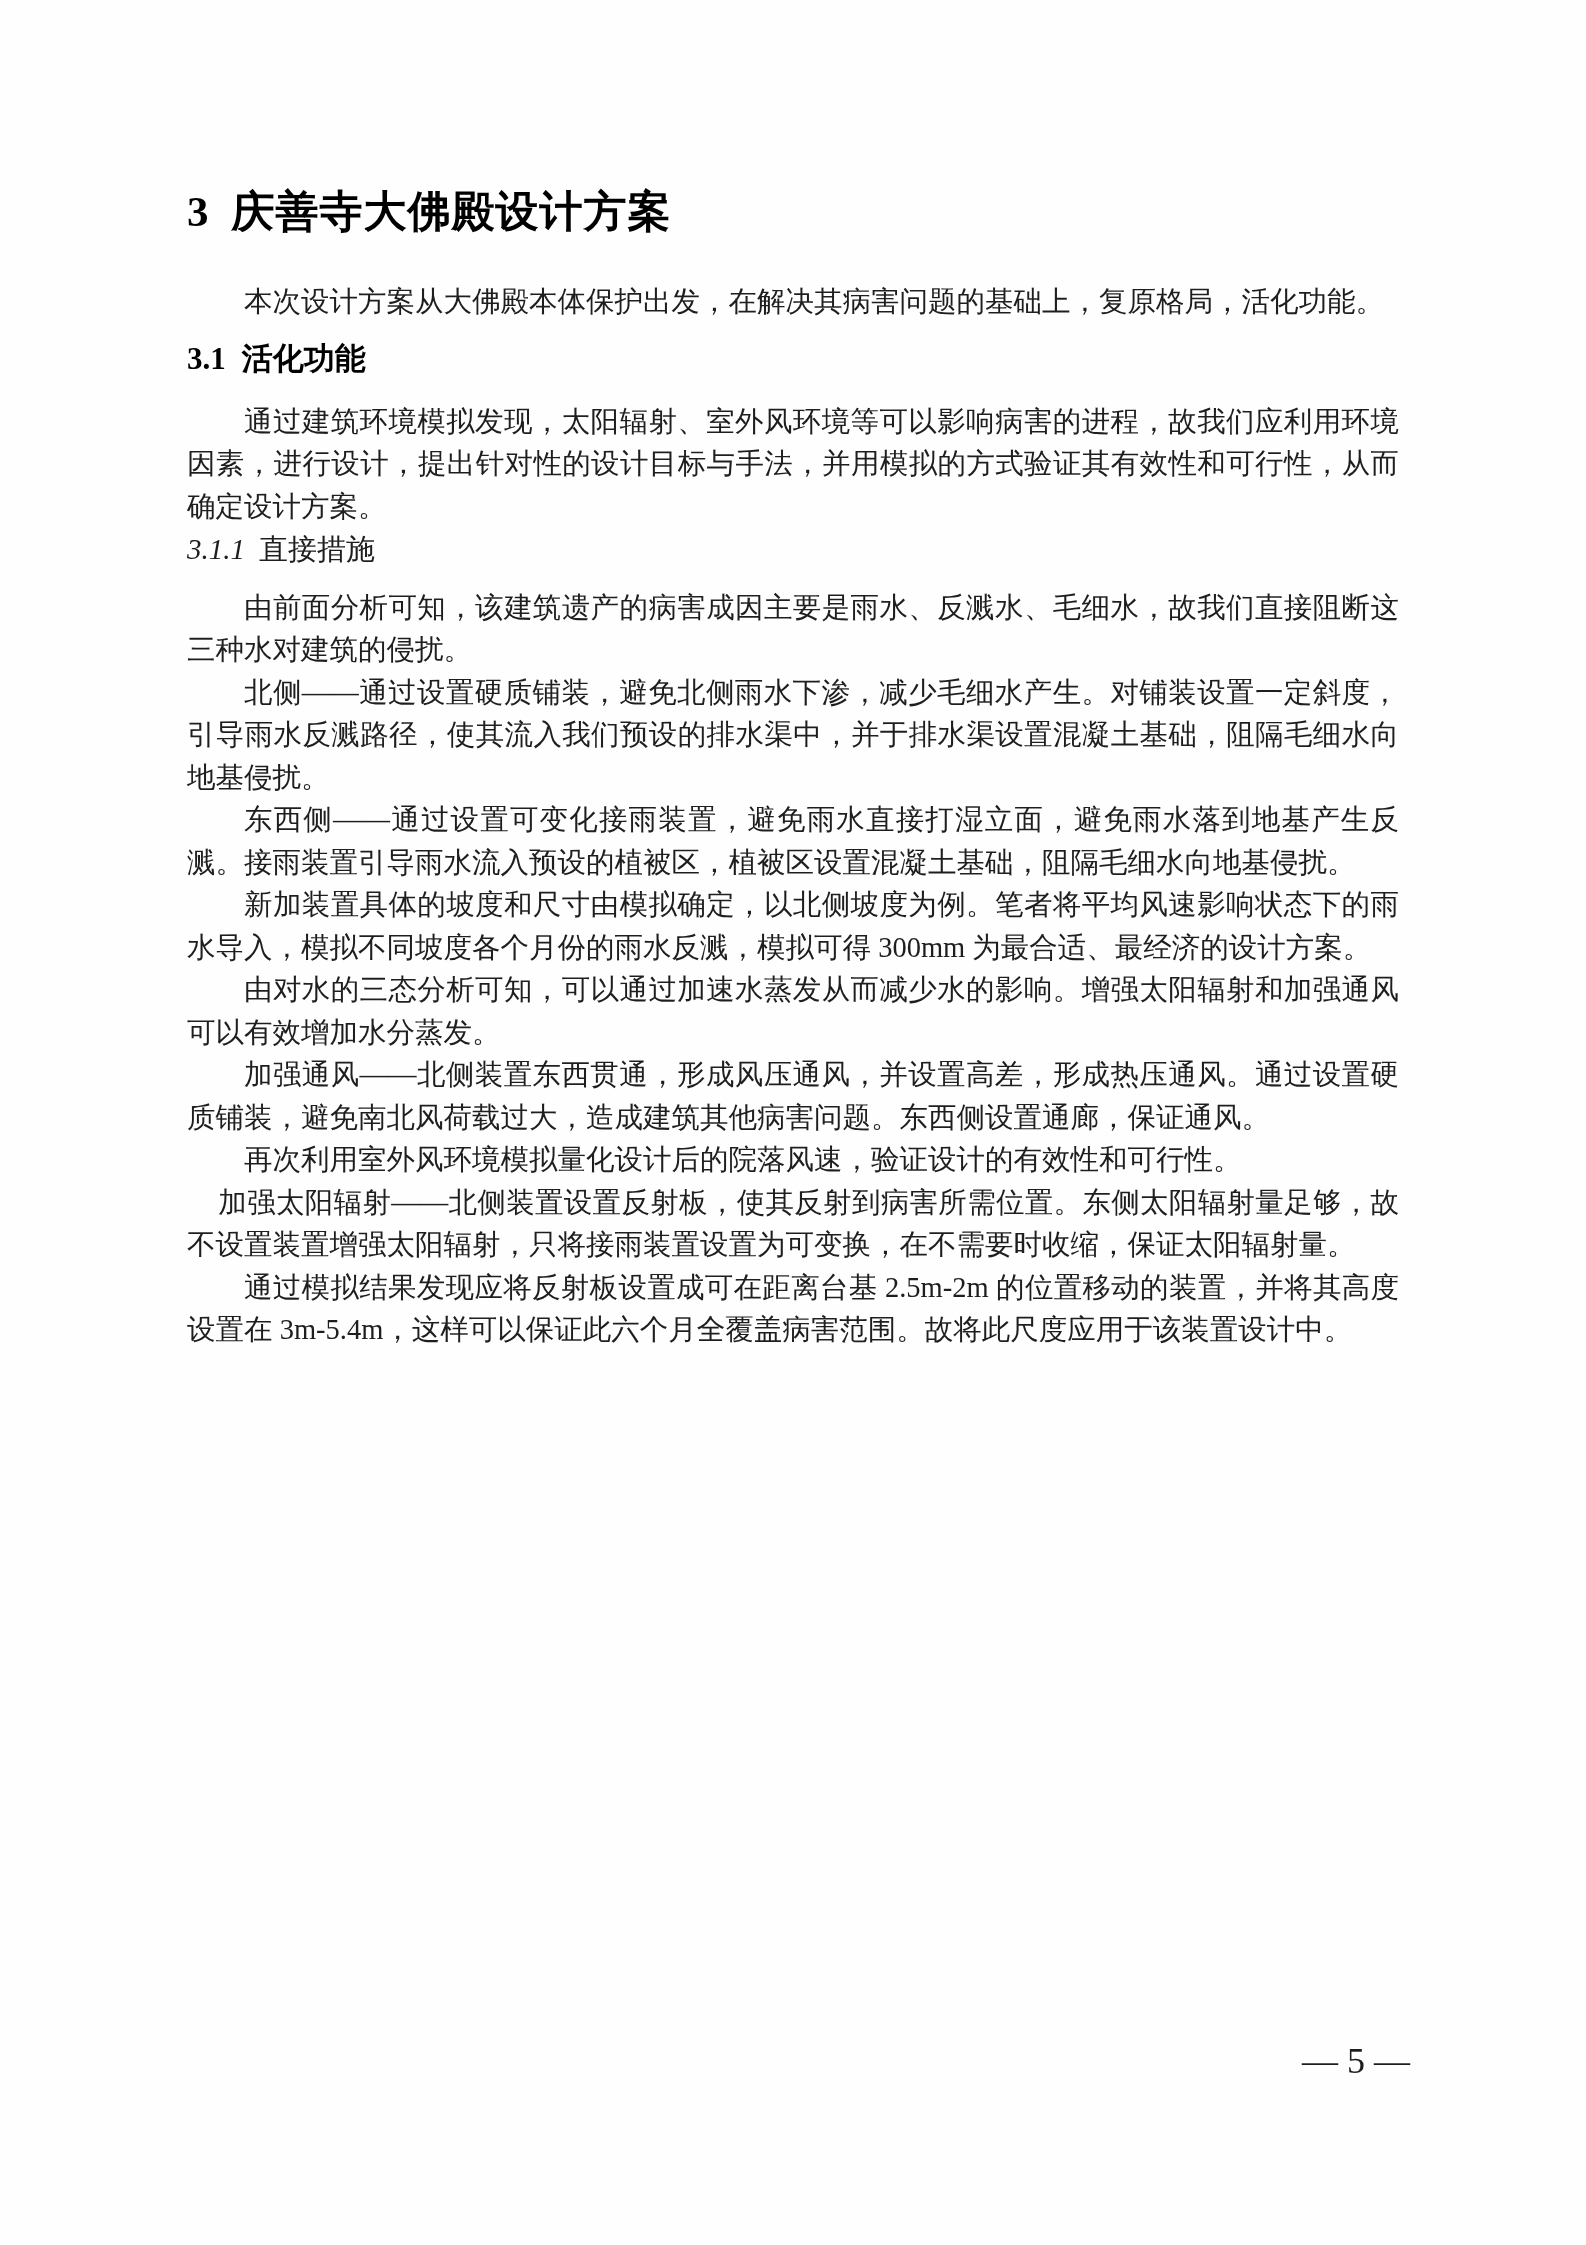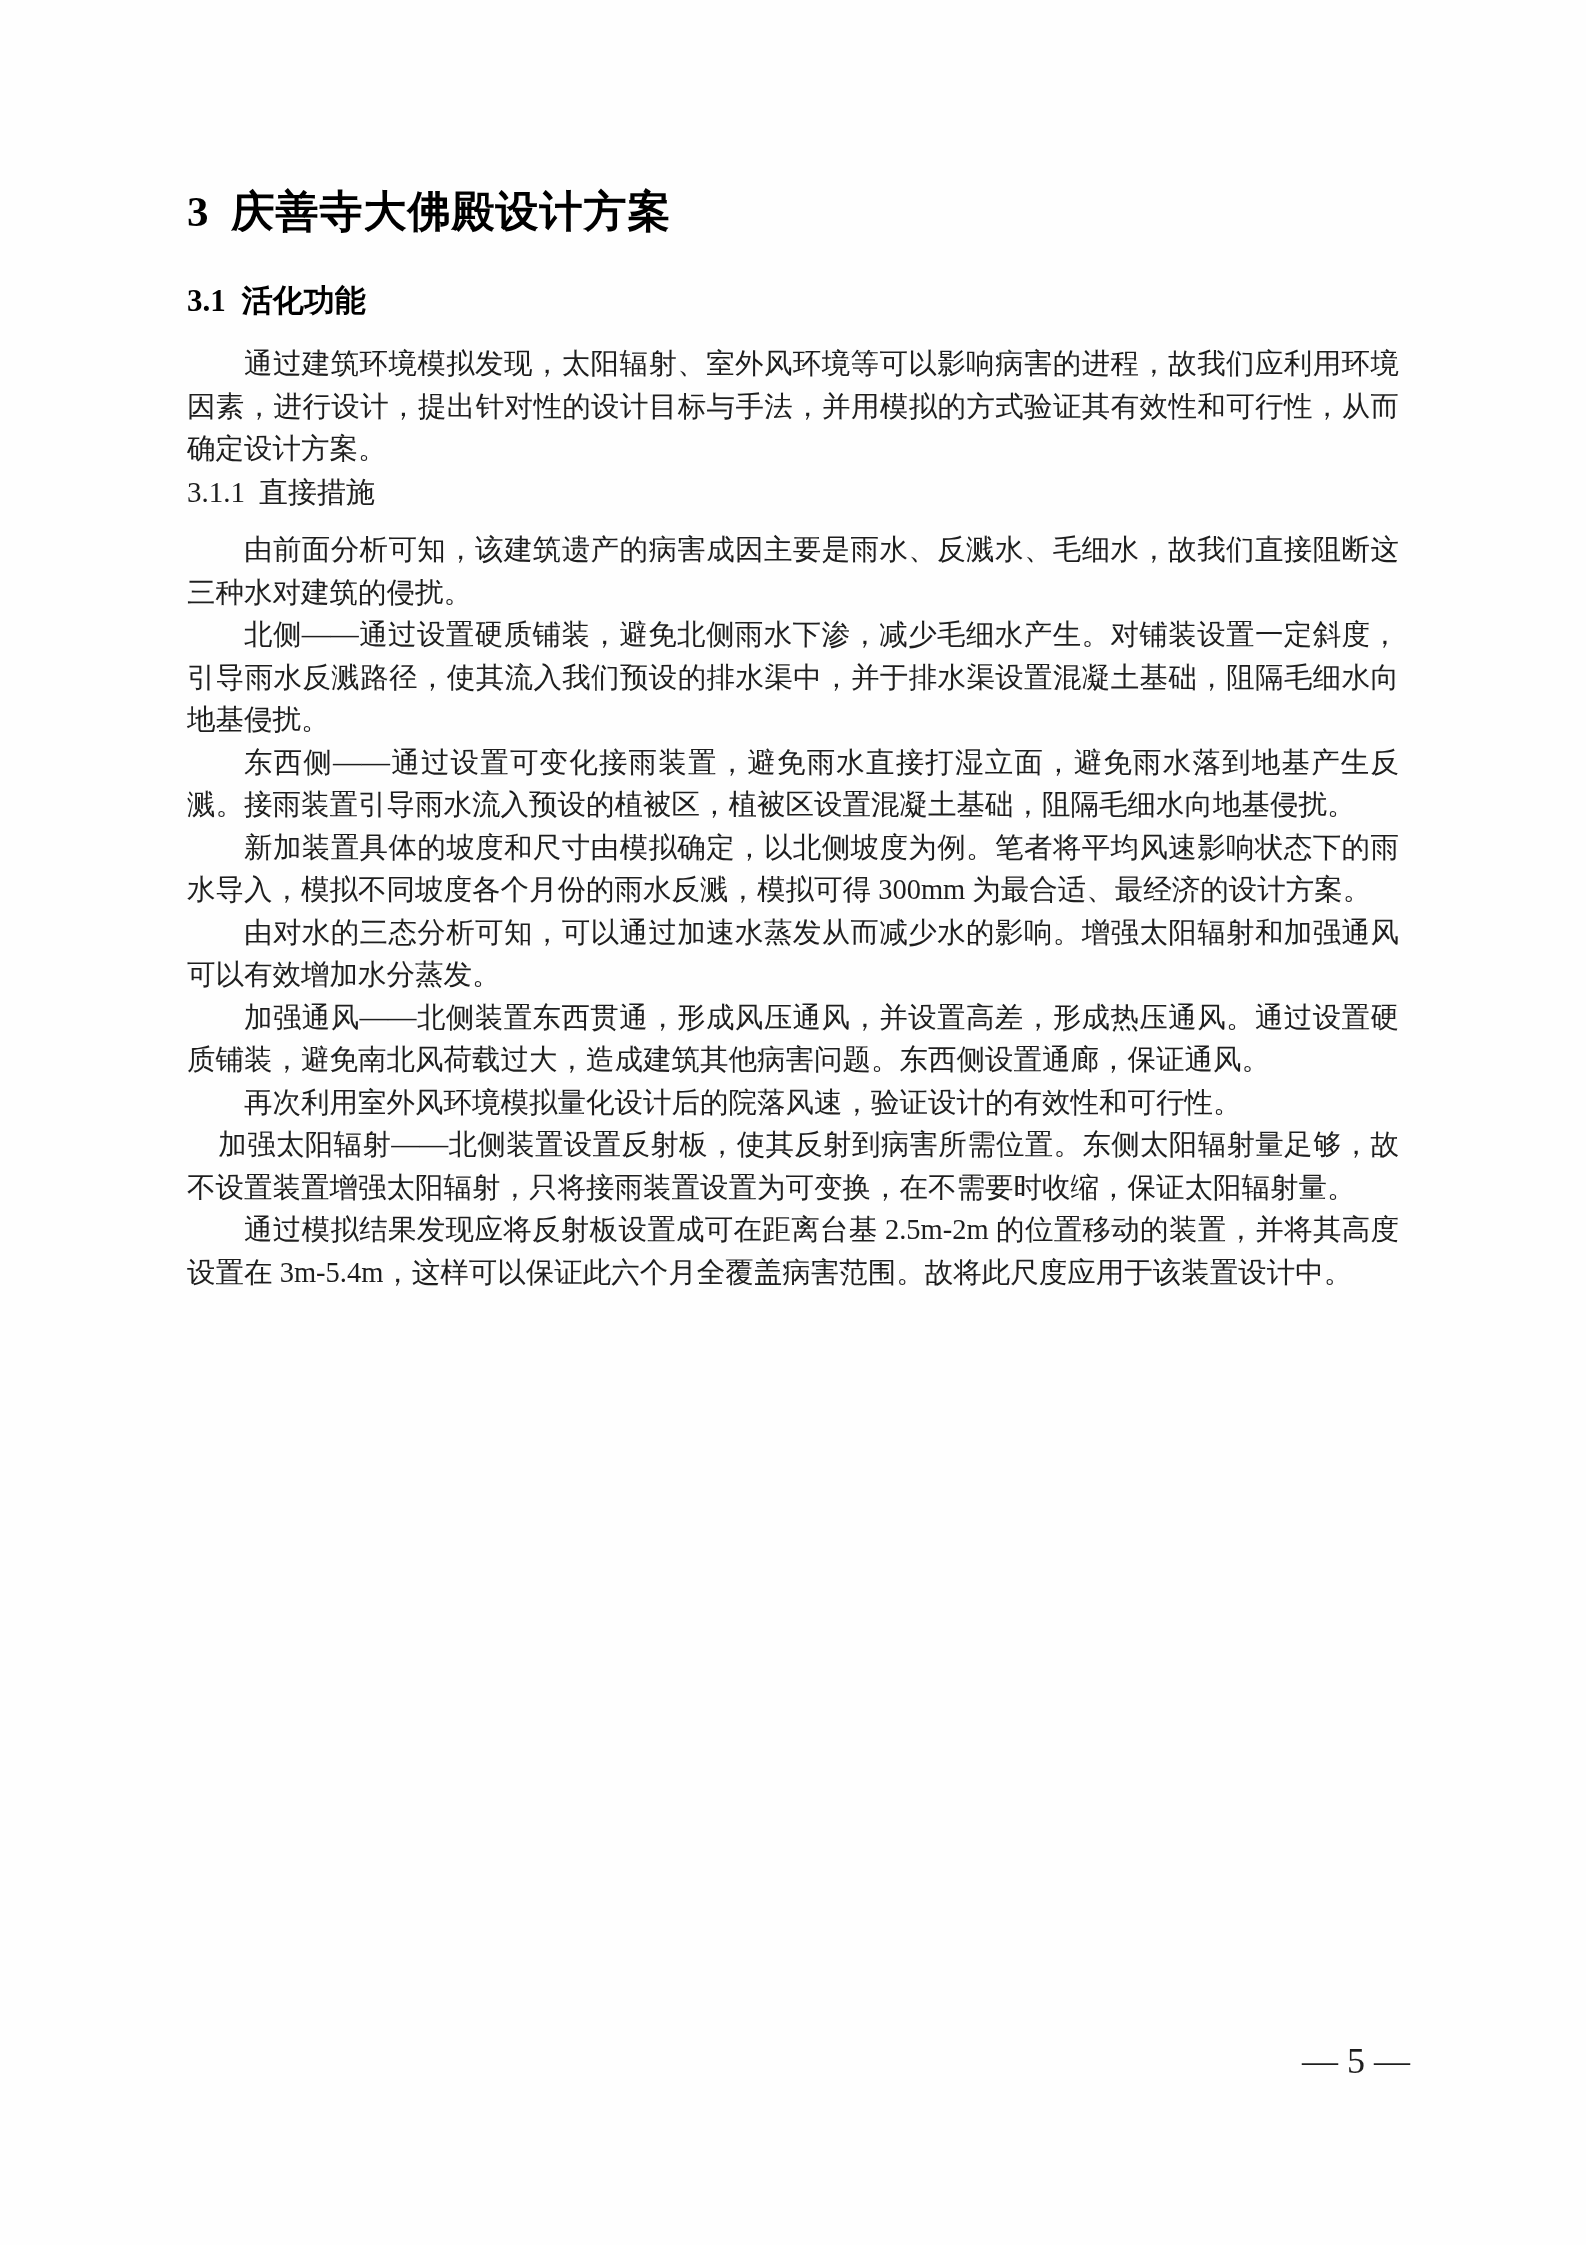--- a/index.html
+++ b/index.html
@@ -55,20 +55,21 @@
     font-size: 29px;
     line-height: 42.5px;
     font-weight: normal;
     color: #1e1e1e;
   }
   h3.sub-title.tight {
     margin-bottom: 12px;
   }
   h3 .num {
     margin-right: 14px;
+    font-style: italic;
   }
   p.body-par {
     margin: 0;
     font-size: 28.5px;
     line-height: 42.5px;
     text-align: justify;
     text-justify: inter-ideograph;
     text-indent: 2em;
     word-break: break-all;
   }
@@ -88,20 +89,21 @@
 </head>
 <body>
 
 <div class="page">
   <div class="content">
 
     <h1 class="doc-title">
       <span class="num">3</span><span>庆善寺大佛殿设计方案</span>
     </h1>
 
+    <p class="body-par">本次设计方案从大佛殿本体保护出发，在解决其病害问题的基础上，复原格局，活化功能。</p>
 
     <h2 class="sec-title">
       <span class="num">3.1</span><span>活化功能</span>
     </h2>
 
     <p class="body-par">通过建筑环境模拟发现，太阳辐射、室外风环境等可以影响病害的进程，故我们应利用环境因素，进行设计，提出针对性的设计目标与手法，并用模拟的方式验证其有效性和可行性，从而确定设计方案。</p>
 
     <h3 class="sub-title">
       <span class="num">3.1.1</span><span>直接措施</span>
     </h3>

